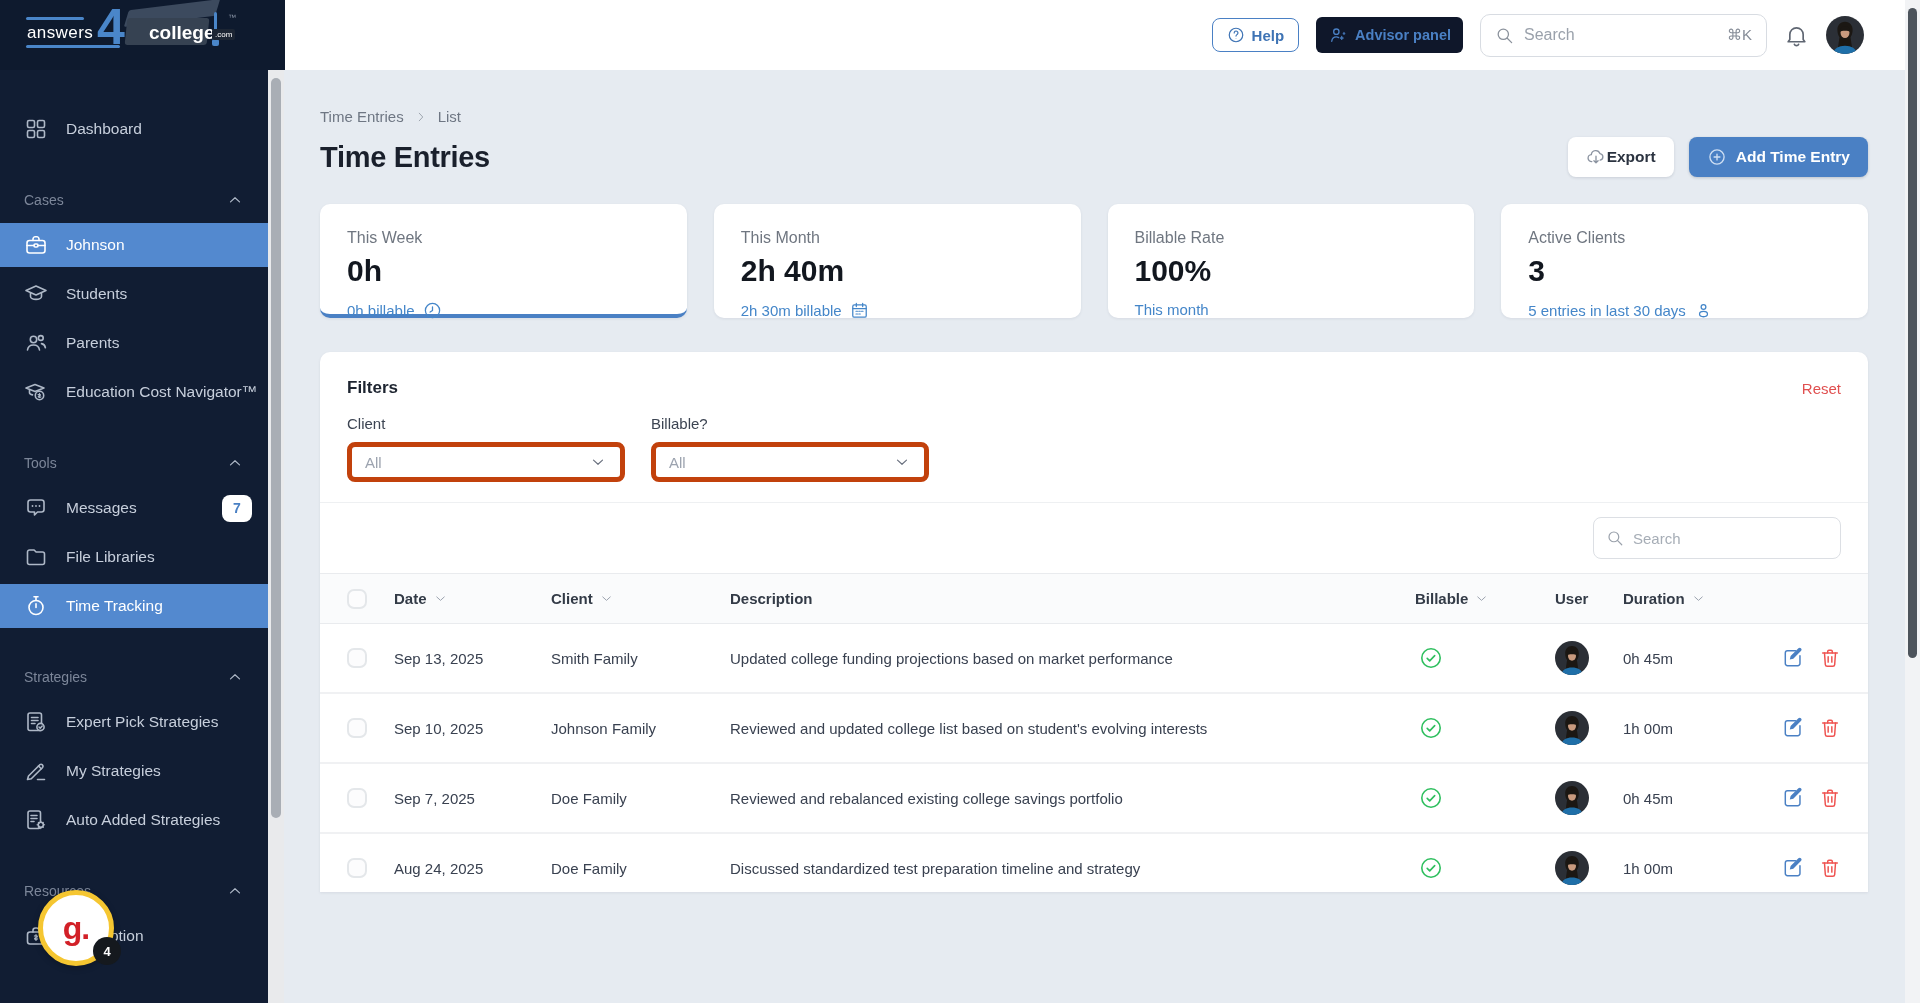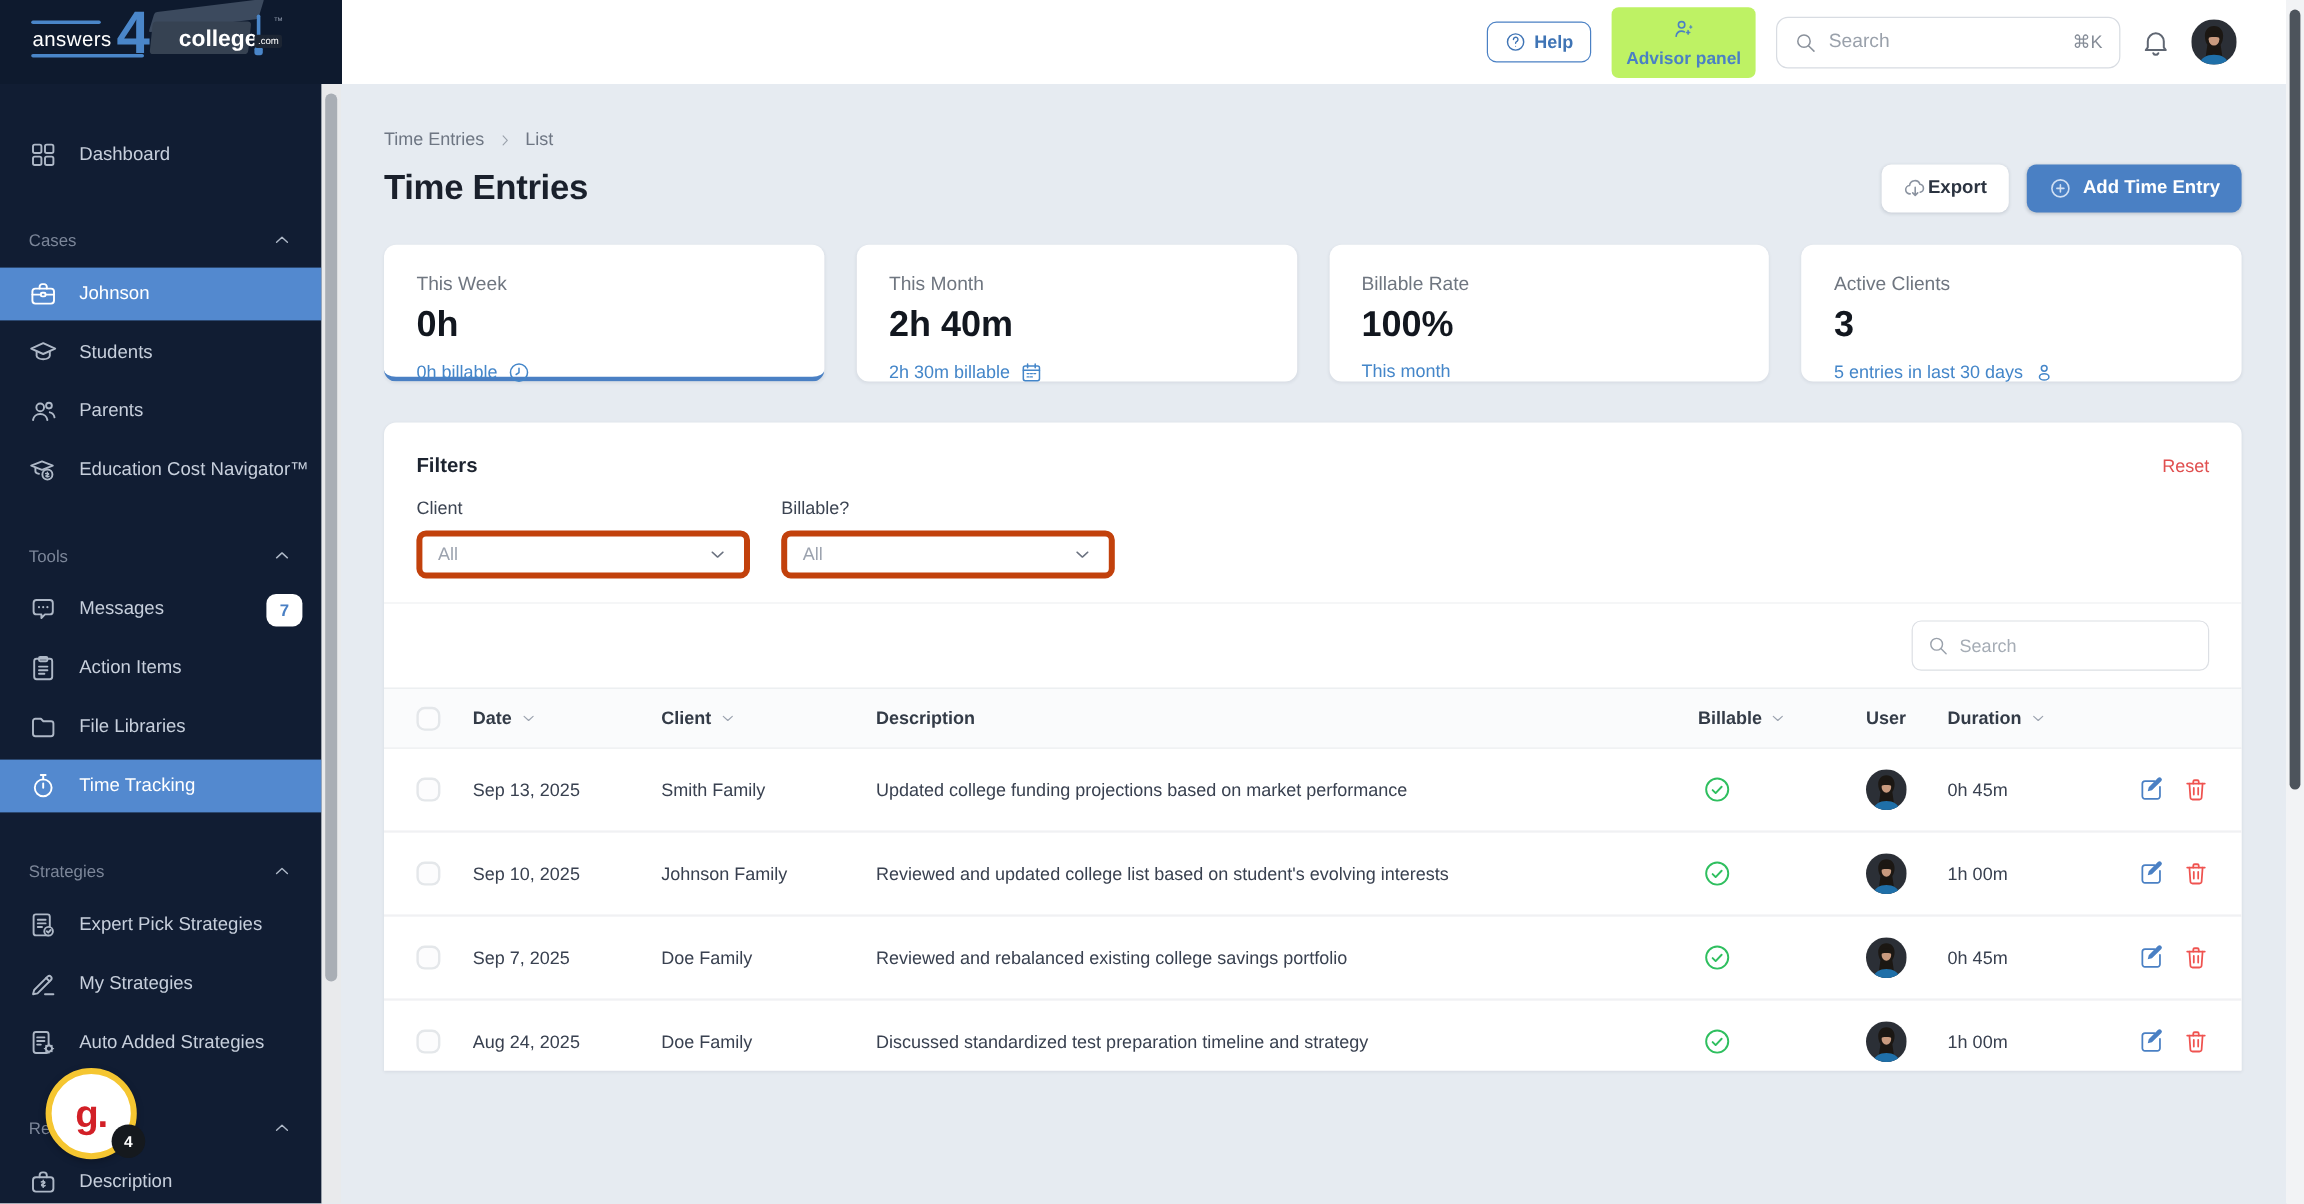--- a/index.html
+++ b/index.html
@@ -17,21 +17,21 @@
   .logo-capboard { position:absolute; left:126px; top:5px; width:92px; height:16px; background:#3c4a5e; transform:rotate(-7deg) skewX(-24deg); border-radius:2px; }
   .logo-capbody { position:absolute; left:126px; top:18px; width:82px; height:27px; background:#36425 2; background:#364252; transform:skewX(-6deg); border-radius:3px; }
   .logo-college { position:absolute; left:133px; top:22px; color:#fff; font-size:19px; font-weight:700; z-index:2;margin-left:16px; }
   .logo-com { position:absolute; left:212px; top:29px; background:#1c2533; color:#fff; font-size:8px; padding:1px 3px; border-radius:2px; z-index:3; }
   .logo-tm { position:absolute; left:228px; top:13px; color:#8994a6; font-size:8px; z-index:3; }
   .logo-tassel { position:absolute; left:214px; top:12px; width:3px; height:32px; background:#4a86c9; border-radius:2px; z-index:1; }
   .logo-tassel::after { content:""; position:absolute; left:-2px; bottom:-2px; width:7px; height:7px; background:#4a86c9; border-radius:2px; }
 
   .topbar-right { margin-left:auto; display:flex; align-items:center; gap:17px; padding-right:56px; }
   .btn-help { display:flex; align-items:center; gap:7px; border:1.5px solid #4a80c4; color:#3f74b5; border-radius:8px; padding:7px 14px; font-size:15px; font-weight:600; background:#fff; cursor:pointer; }
-  .btn-advisor { display:flex; align-items:center; gap:7px; background:#bef264; color:#4a80c4; border:none; border-radius:6px; padding:8px 12px; font-size:14.5px; font-weight:600; cursor:pointer;flex-direction:column; }
+  .btn-advisor { display:flex; align-items:center; gap:7px; background:#0f172a; color:#4a80c4; border:none; border-radius:6px; padding:8px 12px; font-size:14.5px; font-weight:600; cursor:pointer; }
   .hdr-search { width:287px; height:43px; border:1px solid #d8dce2; border-radius:10px; display:flex; align-items:center; padding:0 14px; gap:10px; background:#fff; }
   .hdr-search input { border:none; outline:none; flex:1; font-size:16px; color:#3a4150; font-family:"Liberation Sans",sans-serif; background:transparent; min-width:0; }
   .hdr-search input::placeholder { color:#9aa1ab; }
   .kbd { color:#868d98; font-size:15px; }
   .bell { color:#5f6672; display:flex; cursor:pointer; }
   .avatar { width:38px; height:38px; border-radius:50%; overflow:hidden; flex:0 0 auto; cursor:pointer; }
   .avatar svg { display:block; }
 
   
   .sidebar { position:absolute; left:0; top:70px; width:268px; height:933px; background:#111d33; overflow:hidden; z-index:4; }
@@ -260,30 +260,20 @@
               <circle cx="12" cy="10" r=".9" fill="currentColor" stroke="none"></circle>
               <circle cx="15.5" cy="10" r=".9" fill="currentColor" stroke="none"></circle>
             </svg>
           </span>
           <span class="nav-label">Messages</span>
           <span class="nav-badge">7</span>
         </div>
         <div class="nav-item">
           <span class="icn">
             <svg viewBox="0 0 24 24" fill="none" stroke="currentColor" stroke-width="1.6" stroke-linecap="round" stroke-linejoin="round">
-              <rect x="4.5" y="4" width="15" height="17" rx="2"></rect>
-              <rect x="8.5" y="2.5" width="7" height="3.5" rx="1"></rect>
-              <path d="M8.5 10.5h7M8.5 13.5h7M8.5 16.5h4.5"></path>
-            </svg>
-          </span>
-          <span class="nav-label">Action Items</span>
-        </div>
-        <div class="nav-item">
-          <span class="icn">
-            <svg viewBox="0 0 24 24" fill="none" stroke="currentColor" stroke-width="1.6" stroke-linecap="round" stroke-linejoin="round">
               <path d="M3.5 7A2 2 0 015.5 5h4.6l2 2h6.4a2 2 0 012 2v8.5a2 2 0 01-2 2h-13a2 2 0 01-2-2z"></path>
             </svg>
           </span>
           <span class="nav-label">File Libraries</span>
         </div>
         <div class="nav-item active">
           <span class="icn">
             <svg viewBox="0 0 24 24" fill="none" stroke="currentColor" stroke-width="1.6" stroke-linecap="round" stroke-linejoin="round">
               <circle cx="12" cy="13.5" r="7"></circle>
               <path d="M12 13.5V9.8M10 2.8h4M12 2.8v3.7"></path>

